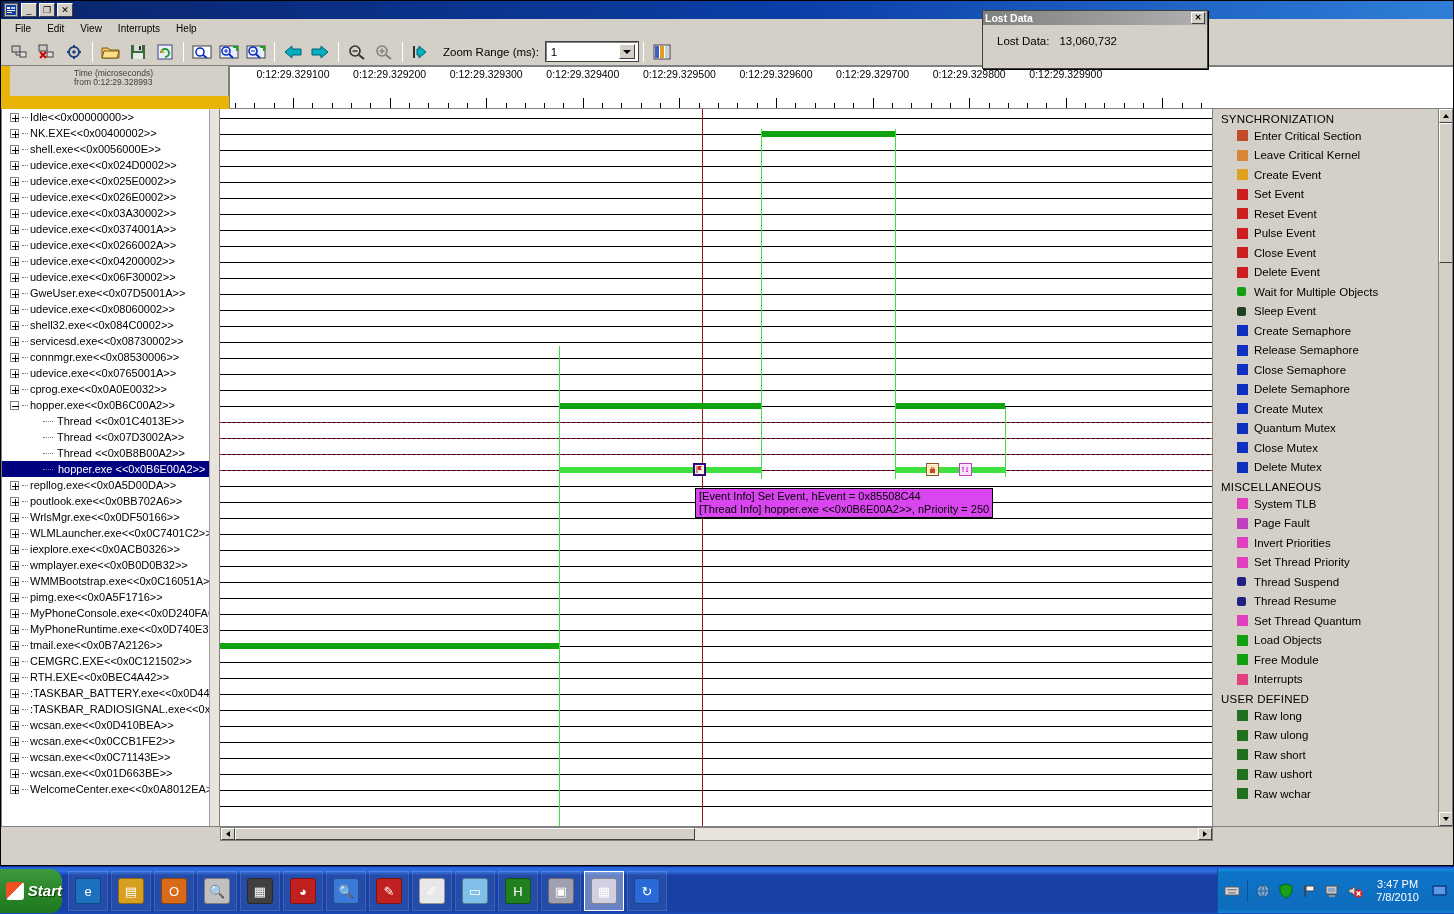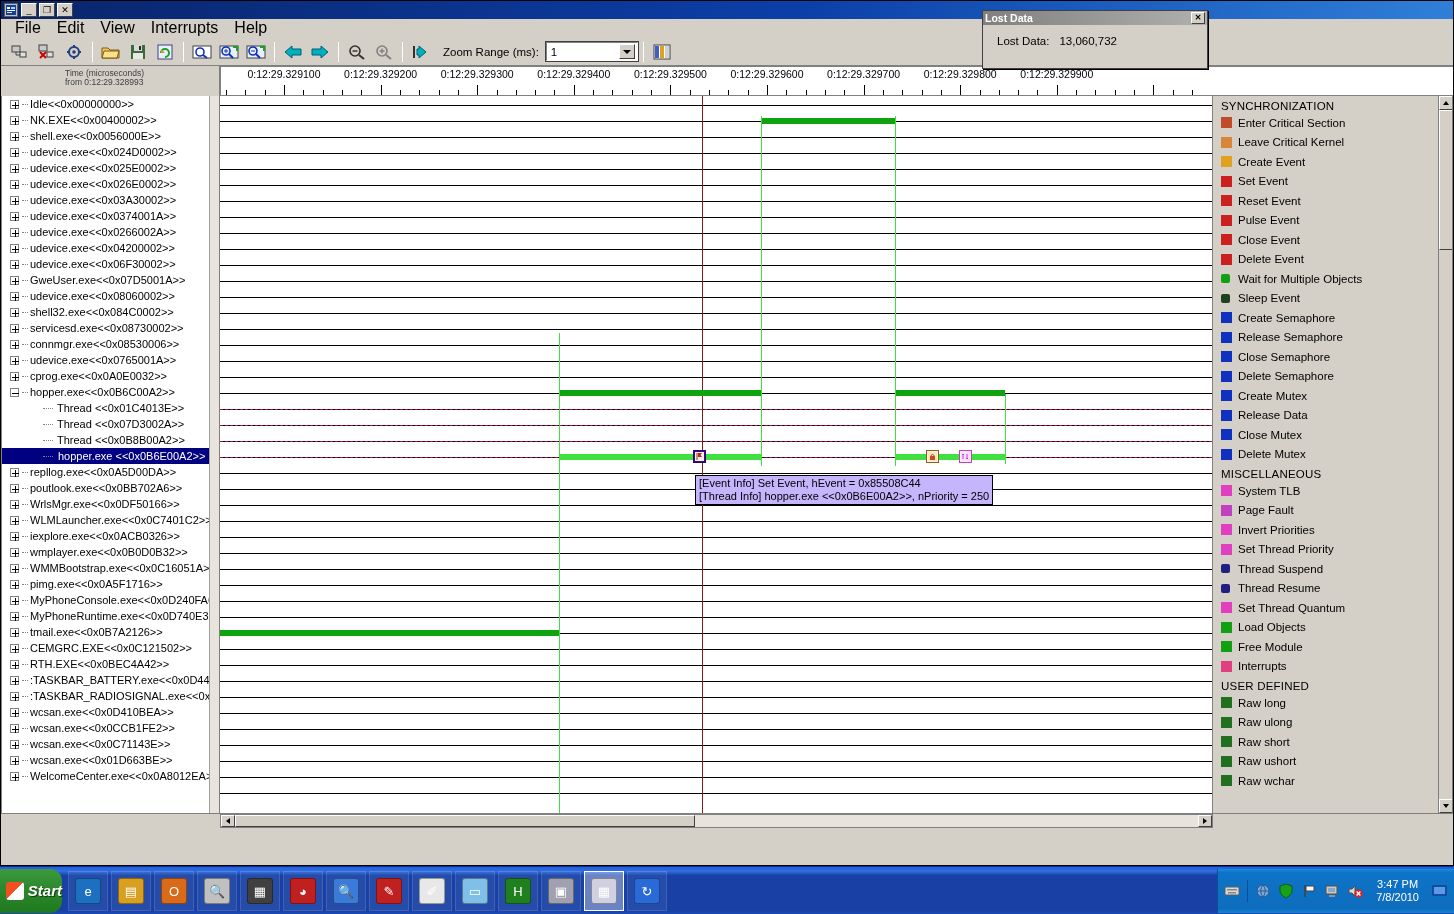--- a/index.html
+++ b/index.html
@@ -38,21 +38,21 @@
     width:16px; height:14px; background:#d4d0c8;
     border:1px solid #fff; border-right-color:#404040; border-bottom-color:#404040;
     color:#000; font-size:9px; line-height:12px; text-align:center;
     font-family:"Liberation Sans", sans-serif;
   }
   
   #menubar {
     height:19px; display:flex; align-items:center;
     background:#d4d0c8; padding-left:6px; border-bottom:1px solid #d4d0c8;
   }
-  #menubar .mi { padding:2px 8px; font-size:16px; color:#000; }
+  #menubar .mi { padding:2px 8px; font-size:10px; color:#000; }
   
   #toolbar {
     height:28px; display:flex; align-items:center;
     background:#d4d0c8; padding-left:6px; gap:1px;
     border-bottom:1px solid #808080;
   }
   .tbtn {
     width:26px; height:24px; display:flex; align-items:center; justify-content:center;
     border:1px solid transparent; position:relative;
   }
@@ -71,21 +71,21 @@
     width:16px; height:15px; margin-right:2px;
     background:#d4d0c8; border:1px solid #fff;
     border-right-color:#404040; border-bottom-color:#404040;
     display:flex; align-items:center; justify-content:center;
   }
   .zr-combo .arrow::after {
     content:""; width:0;height:0; border-left:4px solid transparent;
     border-right:4px solid transparent; border-top:4px solid #000;
   }
   
-  #headerstrip { height:30px; display:flex; background:#eab308; }
+  #headerstrip { height:43px; display:flex; background:#eab308;padding-left:9px; }
   #timelegend {
     width:219px; height:30px; background:#d4d0c8;
     position:relative; border-right:1px solid #808080;
   }
   #timelegend .l1 { position:absolute; left:64px; top:2px; font-size:8.5px; color:#404040; }
   #timelegend .l2 { position:absolute; left:64px; top:11px; font-size:8.5px; color:#404040; }
   #ruler {
     flex:1; position:relative; background:#fff;
     border:1px solid #808080; border-right:none; overflow:hidden;
   }
@@ -127,32 +127,32 @@
   .cursorline { position:absolute; top:0; bottom:0; width:1px; background:#8b1a1a; }
   .thinv { position:absolute; width:1px; background:#3fe03f; }
   .thickbar { position:absolute; height:6px; background:#10a310; }
   .litebar  { position:absolute; height:6px; background:#3fe03f; }
   .evmark {
     position:absolute; width:13px; height:13px;
     display:flex; align-items:center; justify-content:center;
     font-size:8px; line-height:1;
   }
   #tooltip {
-    position:absolute; background:#c4b5fd; border:1px solid #000;
+    position:absolute; background:#d946ef; border:1px solid #000;
     padding:1px 3px; font-size:11px; color:#000; white-space:nowrap; z-index:20;
   }
   #tooltip div { line-height:13px; }
   
   #legendpane {
     width:240px; background:#d4d0c8; position:relative;
     border:1px solid #808080; border-left:none; border-top:none; overflow:hidden;
   }
   #legendinner { position:absolute; left:0; top:0; right:14px; top:0; }
   .lgroup { font-size:11.5px; color:#000; padding:4px 0 1px 8px; letter-spacing:0.2px; }
-  .lrow { height:19.5px; display:flex; align-items:center; padding-left:8px; font-size:11.5px; color:#000; }
+  .lrow { height:19.5px; display:flex; align-items:center; padding-left:24px; font-size:11.5px; color:#000; }
   .lico { width:11px; height:11px; margin-right:6px; flex:none; border:1px solid #555; position:relative; }
   .vscroll-legend {
     position:absolute; right:0; top:0; width:14px; height:100%;
     background:#d4d0c8; border-left:1px solid #808080;
   }
   .vscroll-legend .sb-btn {
     width:14px; height:14px; background:#d4d0c8;
     border:1px solid #fff; border-right-color:#404040; border-bottom-color:#404040;
     display:flex; align-items:center; justify-content:center;
   }
@@ -874,21 +874,21 @@
             <div class="lrow">
               <span class="lico" style="background: rgb(255, 255, 255); border-color: rgb(16, 48, 192); box-shadow: rgb(16, 48, 192) 0px 0px 0px 1px inset;">
                 <span style="position: absolute; left: 1px; top: 1px; width: 7px; height: 7px; background: rgb(16, 48, 192);"></span>
               </span>
               <span>Create Mutex</span>
             </div>
             <div class="lrow">
               <span class="lico" style="background: rgb(255, 255, 255); border-color: rgb(16, 48, 192); box-shadow: rgb(16, 48, 192) 0px 0px 0px 1px inset;">
                 <span style="position: absolute; left: 1px; top: 1px; width: 7px; height: 7px; background: rgb(16, 48, 192);"></span>
               </span>
-              <span>Release Data</span>
+              <span>Quantum Mutex</span>
             </div>
             <div class="lrow">
               <span class="lico" style="background: rgb(255, 255, 255); border-color: rgb(16, 48, 192); box-shadow: rgb(16, 48, 192) 0px 0px 0px 1px inset;">
                 <span style="position: absolute; left: 1px; top: 1px; width: 7px; height: 7px; background: rgb(16, 48, 192);"></span>
               </span>
               <span>Close Mutex</span>
             </div>
             <div class="lrow">
               <span class="lico" style="background: rgb(255, 255, 255); border-color: rgb(16, 48, 192); box-shadow: rgb(16, 48, 192) 0px 0px 0px 1px inset;">
                 <span style="position: absolute; left: 1px; top: 1px; width: 7px; height: 7px; background: rgb(16, 48, 192);"></span>

